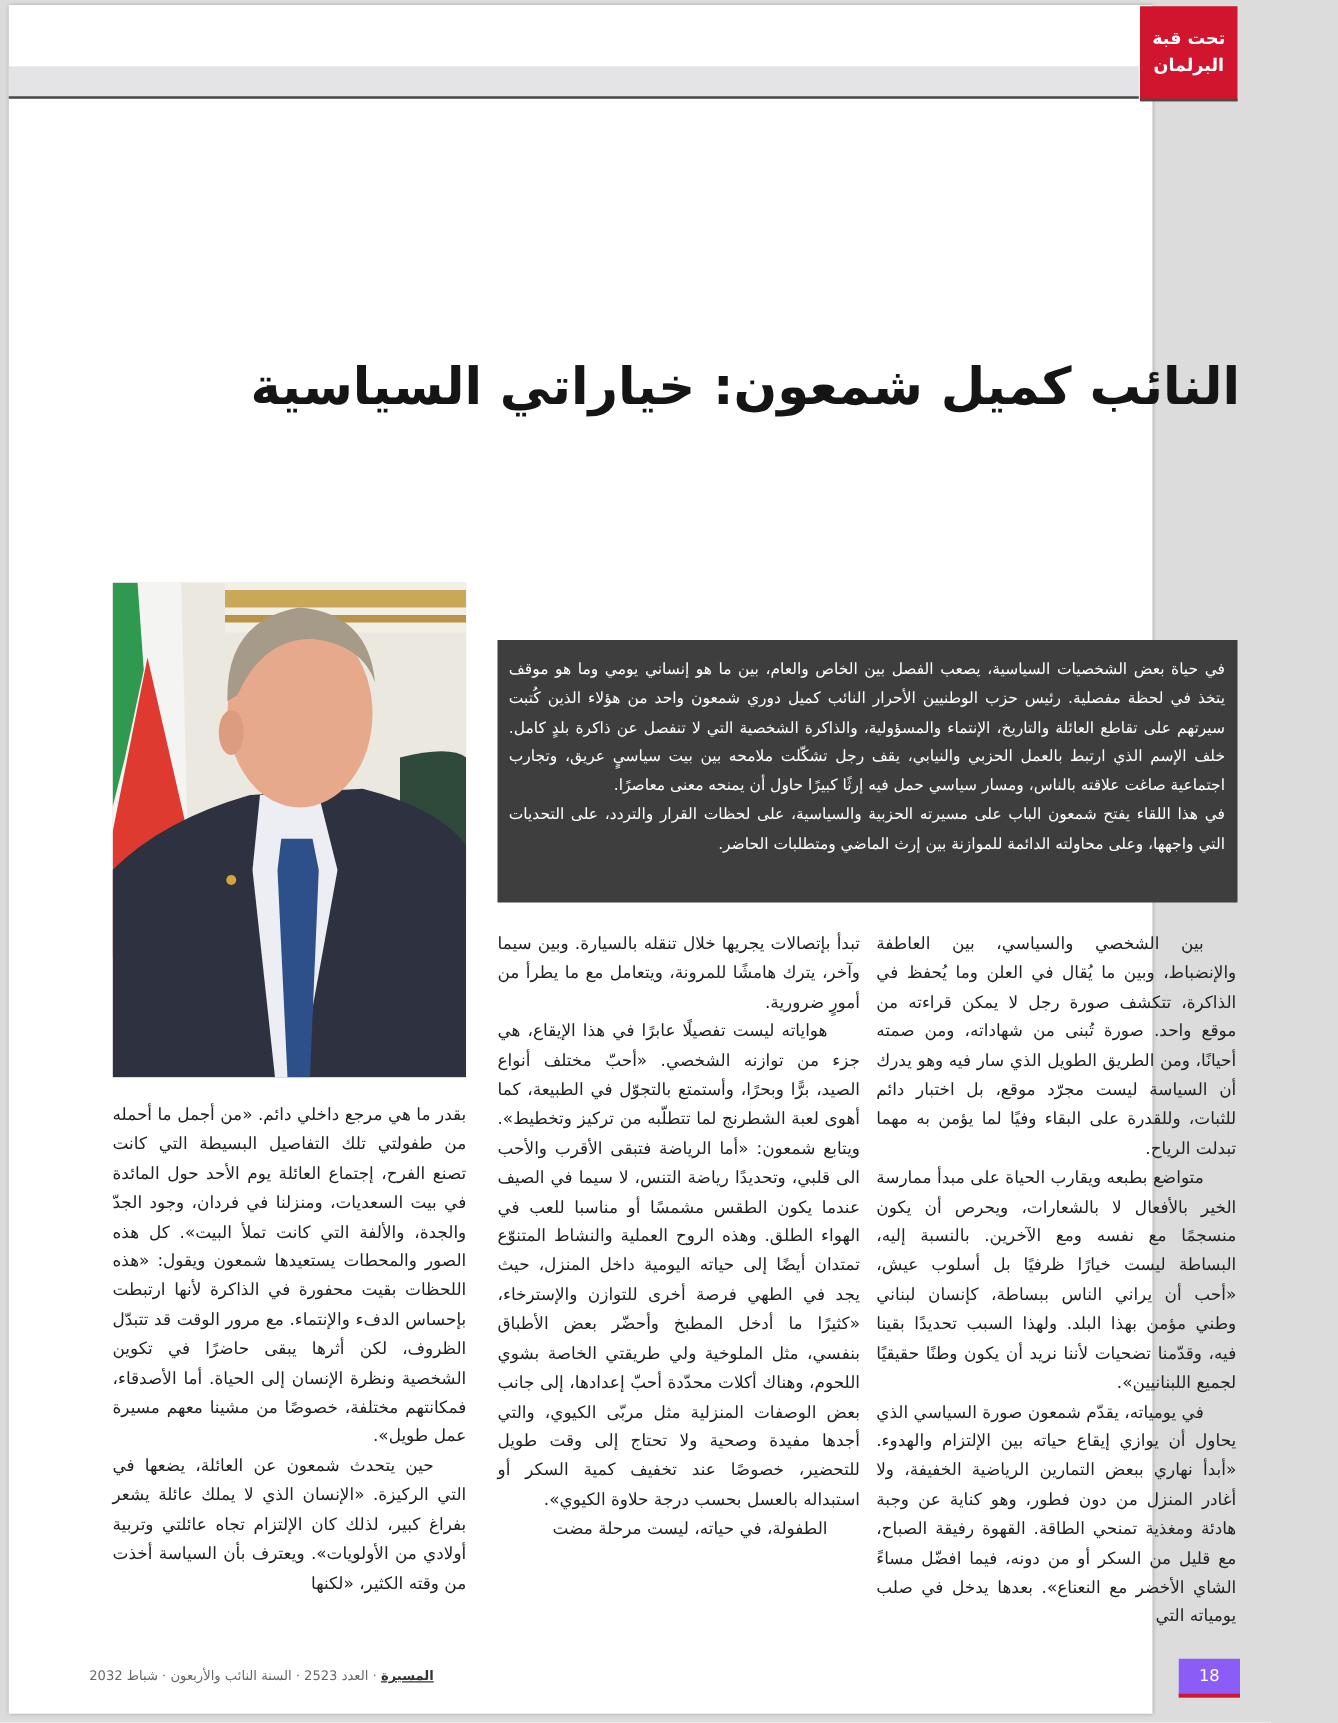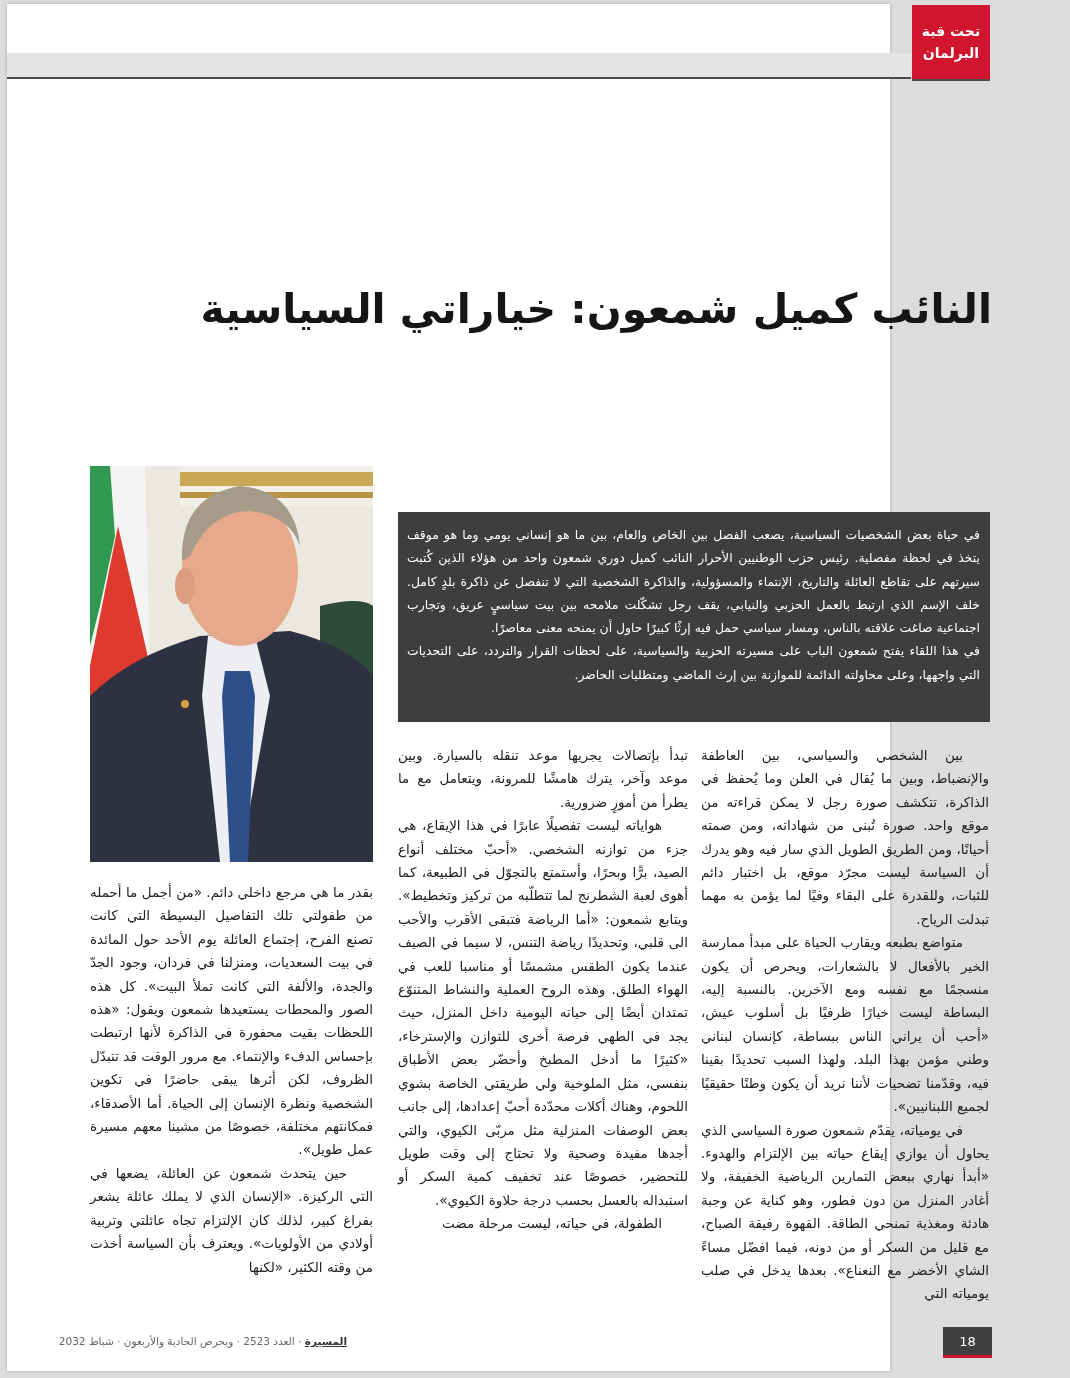--- a/index.html
+++ b/index.html
@@ -6,20 +6,21 @@
   body {
     width: 1070px; height: 1378px;
     background: #dcdcdc;
     position: relative; overflow: hidden;
     font-family: "DejaVu Sans", sans-serif;
   }
   .page {
     position: absolute; left: 7px; top: 4px; width: 883px; height: 1367px;
     background: #ffffff;
     box-shadow: 0 0 3px rgba(0,0,0,0.25);
+    padding-left: 32px;
   }
   .header-band {
     position: absolute; left: 0; top: 49px; width: 904px; height: 24px;
     background: #e4e4e6;
     border-bottom: 2px solid #4a4a4a;
   }
   .section-tag {
     position: absolute; left: 905px; top: 1px; width: 78px; height: 74px;
     background: #d2152f;
     color: #fff; direction: rtl;
@@ -61,21 +62,21 @@
   .col2 { left: 391px; top: 740px; width: 290px; }
   .col3 { left: 83px; top: 877px; width: 283px; }
   .footer {
     position: absolute; left: 80px; top: 1331px; width: 260px;
     direction: rtl; text-align: right; font-size: 10.5px; color: #666;
     white-space: nowrap;
   }
   .footer b { color: #333; text-decoration: underline; }
   .page-num {
     position: absolute; left: 936px; top: 1323px; width: 49px; height: 31px;
-    background: #404040; color: #fff; font-size: 13px;
+    background: #8b5cf6; color: #fff; font-size: 13px;
     display: flex; align-items: center; justify-content: center;
     border-bottom: 3px solid #d2152f; box-sizing: border-box;
   }
 </style>
 </head>
 <body>
 
 <div class="page">
 
   <div class="header-band"></div>
@@ -117,29 +118,29 @@
     </svg>
   </div>
 
   <div class="col col1">
     <p class="indent">بين الشخصي والسياسي، بين العاطفة والإنضباط، وبين ما يُقال في العلن وما يُحفظ في الذاكرة، تتكشف صورة رجل لا يمكن قراءته من موقع واحد. صورة تُبنى من شهاداته، ومن صمته أحيانًا، ومن الطريق الطويل الذي سار فيه وهو يدرك أن السياسة ليست مجرّد موقع، بل اختبار دائم للثبات، وللقدرة على البقاء وفيًا لما يؤمن به مهما تبدلت الرياح.</p>
     <p class="indent">متواضع بطبعه ويقارب الحياة على مبدأ ممارسة الخير بالأفعال لا بالشعارات، ويحرص أن يكون منسجمًا مع نفسه ومع الآخرين. بالنسبة إليه، البساطة ليست خيارًا ظرفيًا بل أسلوب عيش، «أحب أن يراني الناس ببساطة، كإنسان لبناني وطني مؤمن بهذا البلد. ولهذا السبب تحديدًا بقينا فيه، وقدّمنا تضحيات لأننا نريد أن يكون وطنًا حقيقيًا لجميع اللبنانيين».</p>
     <p class="indent">في يومياته، يقدّم شمعون صورة السياسي الذي يحاول أن يوازي إيقاع حياته بين الإلتزام والهدوء. «أبدأ نهاري ببعض التمارين الرياضية الخفيفة، ولا أغادر المنزل من دون فطور، وهو كناية عن وجبة هادئة ومغذية تمنحي الطاقة. القهوة رفيقة الصباح، مع قليل من السكر أو من دونه، فيما افضّل مساءً الشاي الأخضر مع النعناع». بعدها يدخل في صلب يومياته التي</p>
   </div>
 
   <div class="col col2">
-    <p>تبدأ بإتصالات يجريها موعد تنقله بالسيارة. وبين موعد وآخر، يترك هامشًا للمرونة، ويتعامل مع ما يطرأ من أمورٍ ضرورية.</p>
+    <p>تبدأ بإتصالات يجريها خلال تنقله بالسيارة. وبين سيما وآخر، يترك هامشًا للمرونة، ويتعامل مع ما يطرأ من أمورٍ ضرورية.</p>
     <p class="indent">هواياته ليست تفصيلًا عابرًا في هذا الإيقاع، هي جزء من توازنه الشخصي. «أحبّ مختلف أنواع الصيد، برًّا وبحرًا، وأستمتع بالتجوّل في الطبيعة، كما أهوى لعبة الشطرنج لما تتطلّبه من تركيز وتخطيط». ويتابع شمعون: «أما الرياضة فتبقى الأقرب والأحب الى قلبي، وتحديدًا رياضة التنس، لا سيما في الصيف عندما يكون الطقس مشمسًا أو مناسبا للعب في الهواء الطلق. وهذه الروح العملية والنشاط المتنوّع تمتدان أيضًا إلى حياته اليومية داخل المنزل، حيث يجد في الطهي فرصة أخرى للتوازن والإسترخاء، «كثيرًا ما أدخل المطبخ وأحضّر بعض الأطباق بنفسي، مثل الملوخية ولي طريقتي الخاصة بشوي اللحوم، وهناك أكلات محدّدة أحبّ إعدادها، إلى جانب بعض الوصفات المنزلية مثل مربّى الكيوي، والتي أجدها مفيدة وصحية ولا تحتاج إلى وقت طويل للتحضير، خصوصًا عند تخفيف كمية السكر أو استبداله بالعسل بحسب درجة حلاوة الكيوي».</p>
     <p class="indent">الطفولة، في حياته، ليست مرحلة مضت</p>
   </div>
 
   <div class="col col3">
     <p>بقدر ما هي مرجع داخلي دائم. «من أجمل ما أحمله من طفولتي تلك التفاصيل البسيطة التي كانت تصنع الفرح، إجتماع العائلة يوم الأحد حول المائدة في بيت السعديات، ومنزلنا في فردان، وجود الجدّ والجدة، والألفة التي كانت تملأ البيت». كل هذه الصور والمحطات يستعيدها شمعون ويقول: «هذه اللحظات بقيت محفورة في الذاكرة لأنها ارتبطت بإحساس الدفء والإنتماء. مع مرور الوقت قد تتبدّل الظروف، لكن أثرها يبقى حاضرًا في تكوين الشخصية ونظرة الإنسان إلى الحياة. أما الأصدقاء، فمكانتهم مختلفة، خصوصًا من مشينا معهم مسيرة عمل طويل».</p>
     <p class="indent">حين يتحدث شمعون عن العائلة، يضعها في التي الركيزة. «الإنسان الذي لا يملك عائلة يشعر بفراغ كبير، لذلك كان الإلتزام تجاه عائلتي وتربية أولادي من الأولويات». ويعترف بأن السياسة أخذت من وقته الكثير، «لكنها</p>
   </div>
 
   <div class="footer">
-    <b>المسيرة</b><span> · </span><span>العدد 2523</span><span> · </span><span>ويحرص الحادية والأربعون</span><span> · </span><span>شباط 2032</span>
+    <b>المسيرة</b><span> · </span><span>العدد 2523</span><span> · </span><span>السنة النائب والأربعون</span><span> · </span><span>شباط 2032</span>
   </div>
 
   <div class="page-num">18</div>
 
 </div>
 
 </body></html>

